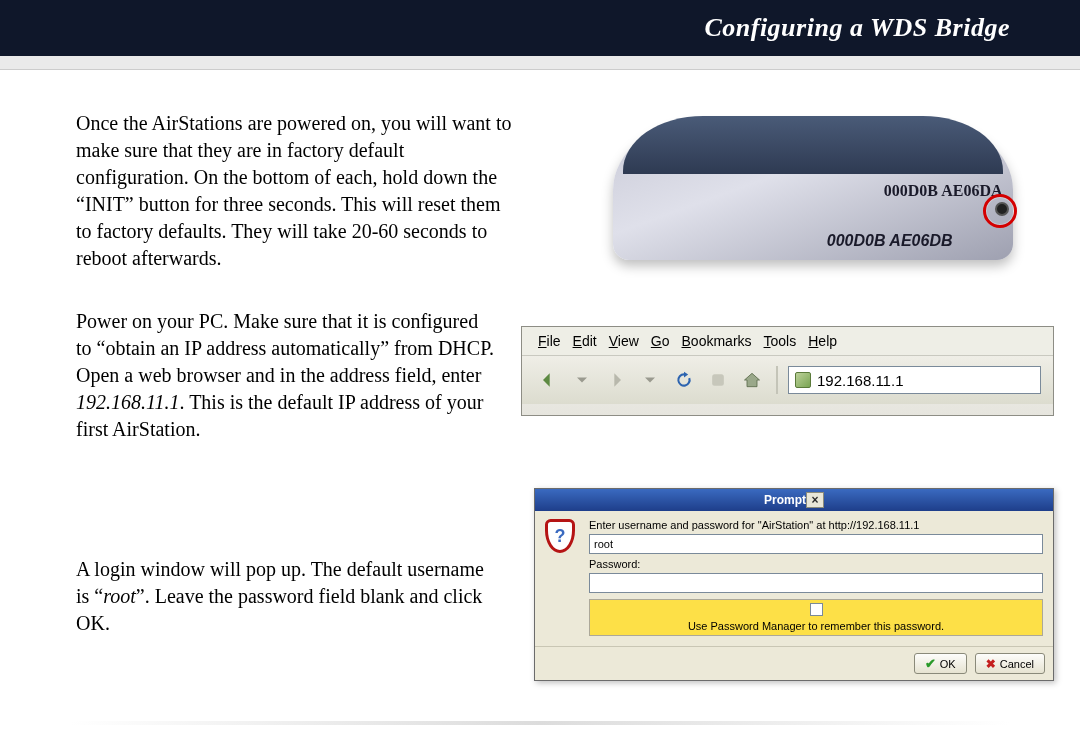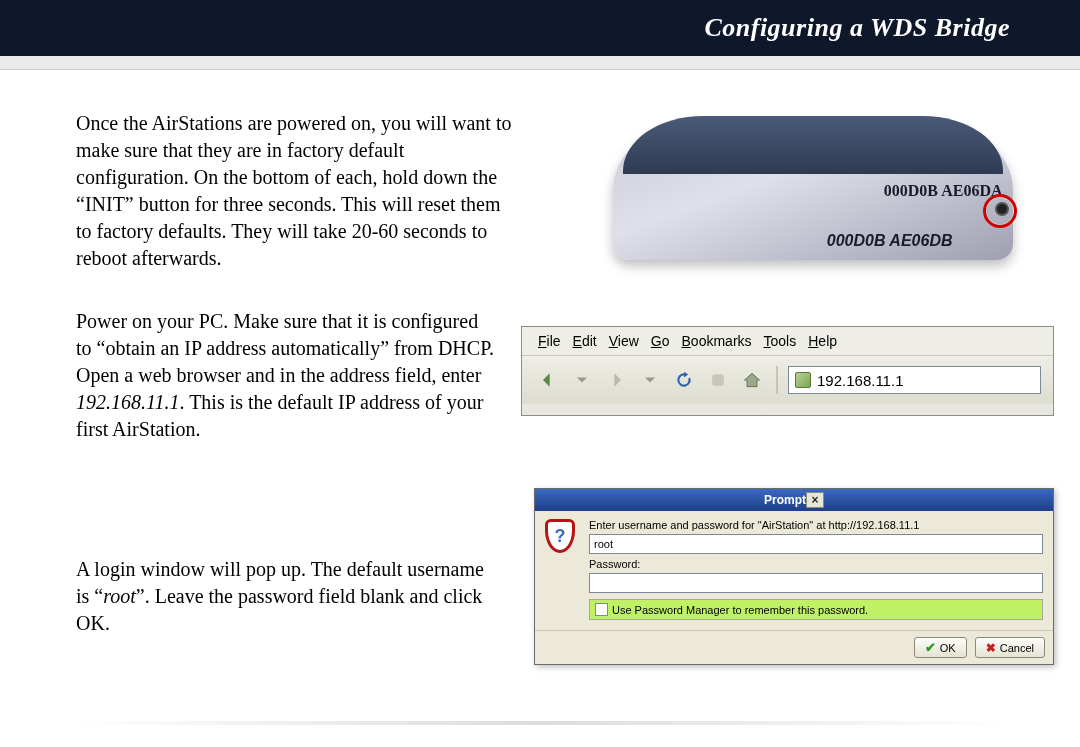--- a/index.html
+++ b/index.html
@@ -234,21 +234,22 @@
     padding: 2px 4px;
     font-family: Tahoma, Arial, sans-serif;
     font-size: 11px;
     color: #000;
   }
   .checkbox-row {
     display: flex; align-items: center; gap: 4px;
     border: 1px solid #aca899;
     padding: 3px 5px;
     margin-top: 6px;
-    background: #bef264;
+    background: #fde047;
+    flex-direction: column;
   }
   .chk {
     width: 13px; height: 13px;
     background: #fff;
     border: 1px solid #7a8a9a;
   }
   .btn-row {
     display: flex;
     justify-content: flex-end;
     gap: 8px;

